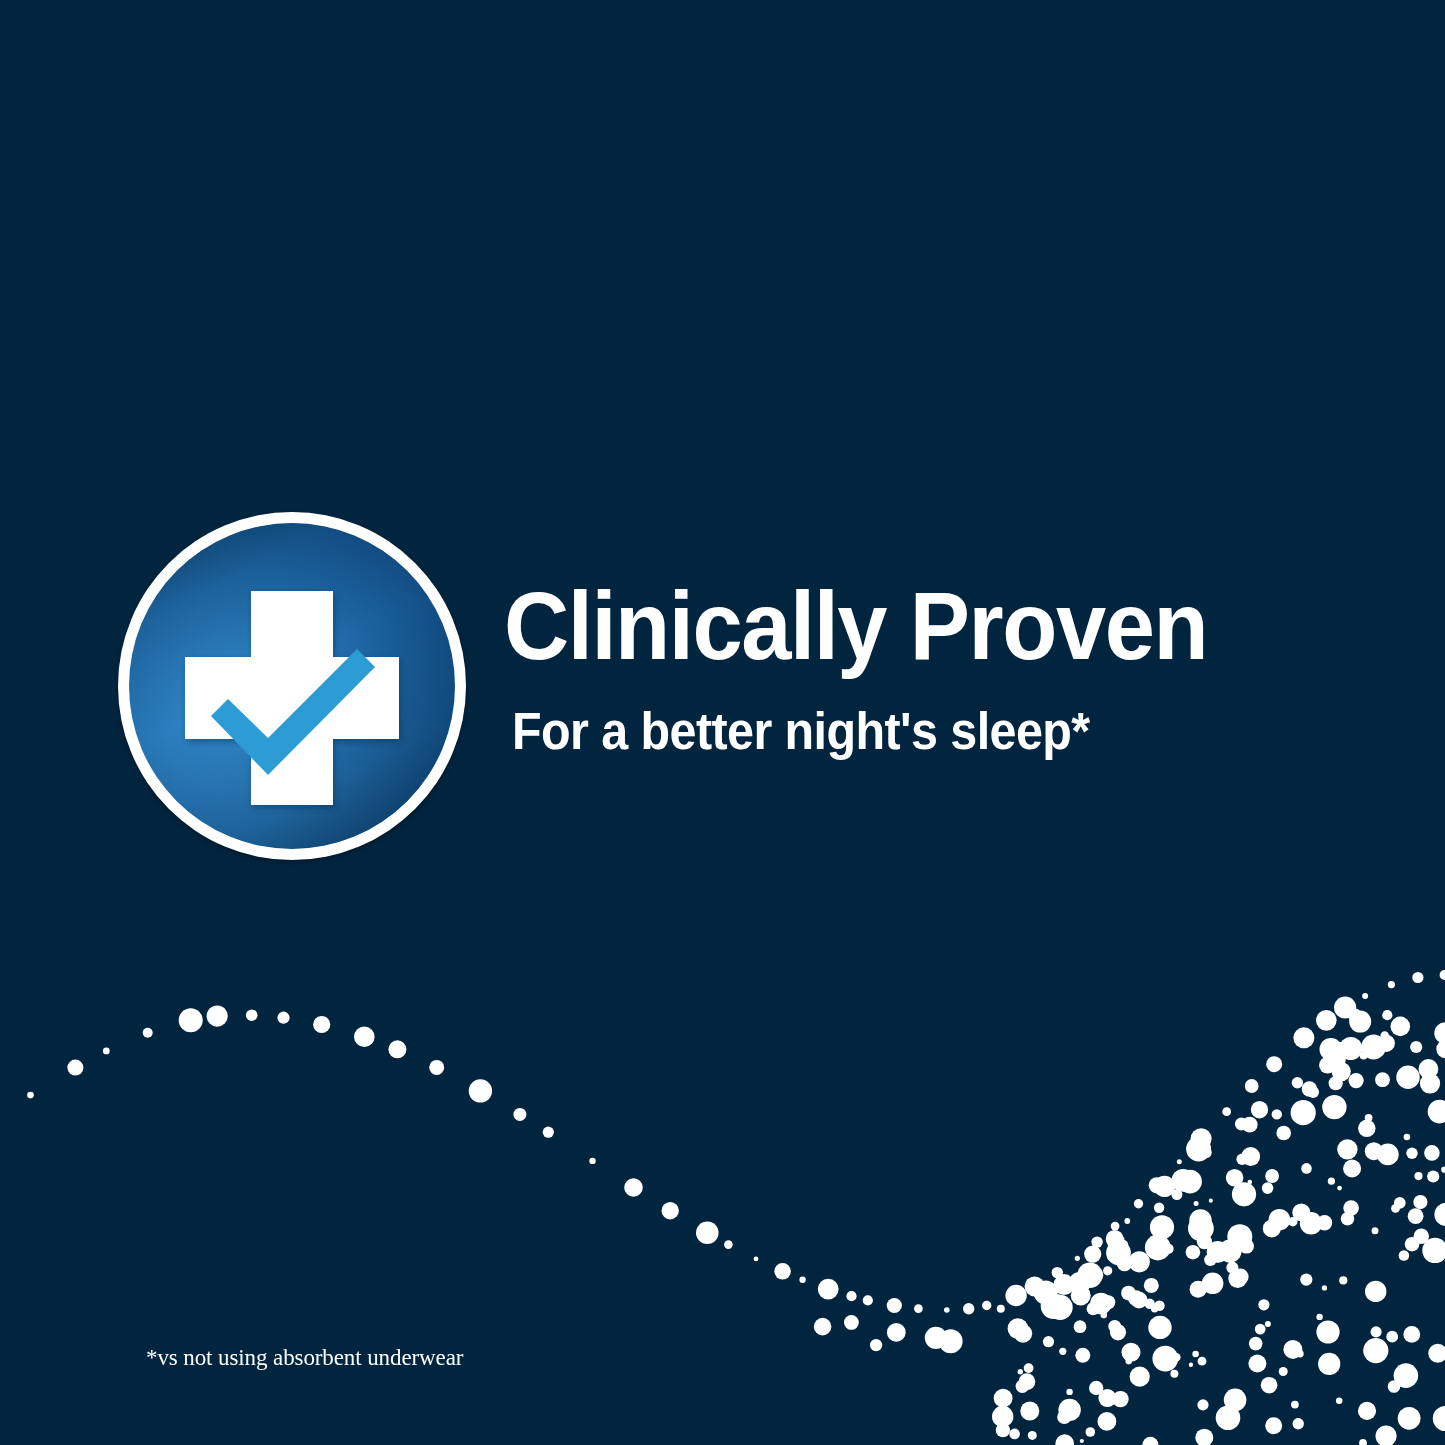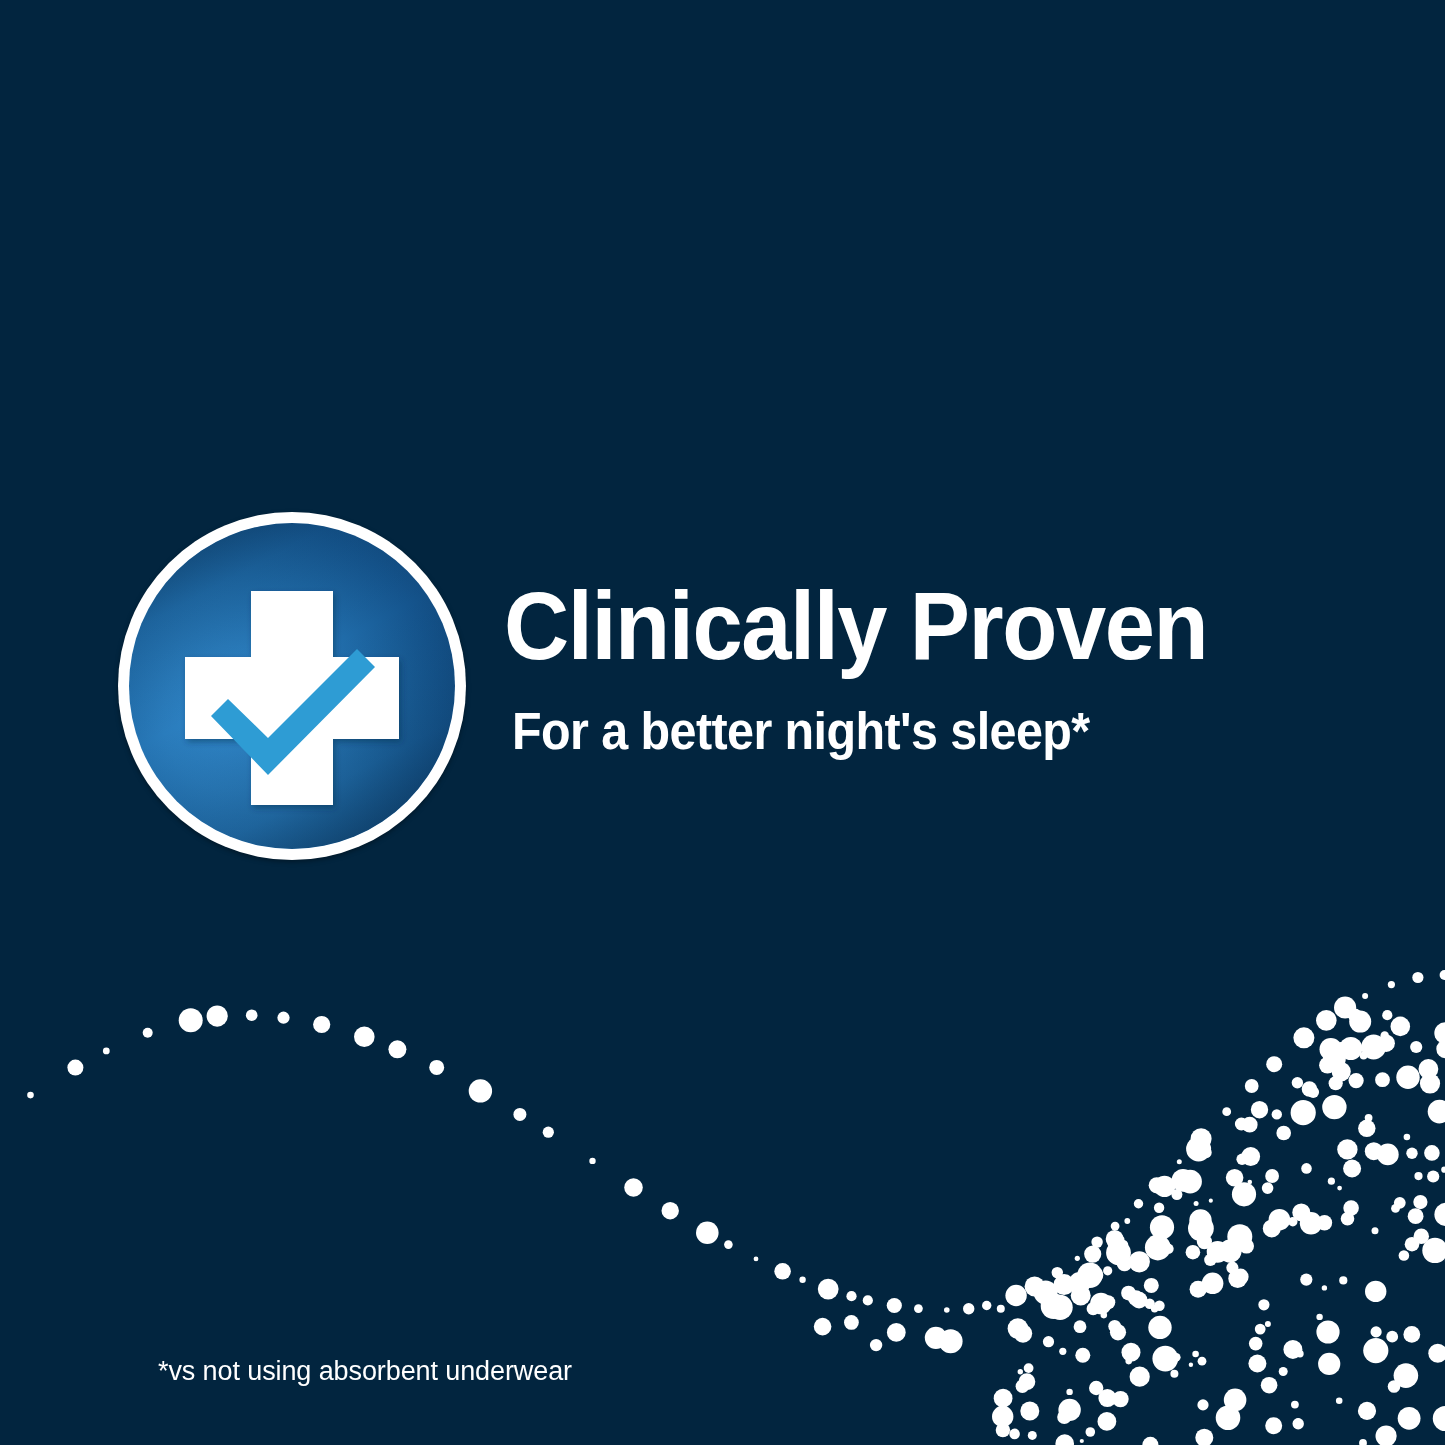--- a/index.html
+++ b/index.html
@@ -102,24 +102,24 @@
     transform: scaleX(0.95);
     transform-origin: left top;
     white-space: nowrap;
   }
 
   
   #footnote {
     position: absolute;
     left: 146px;
     top: 1345px;
-    margin: 12px;
+    margin: 0;
     color: #ffffff;
-    font-family: Liberation Sans, sans-serif;
-    font-size: 27px;
+    font-family: Liberation Serif, serif;
+    font-size: 23px;
     font-weight: normal;
     line-height: 1.1;
     letter-spacing: -0.1px;
     white-space: nowrap;
   }
 </style>
 </head>
 <body>
 
 <div id="canvas" style="background: rgb(2, 37, 63); width: 1445px; height: 1445px;">

